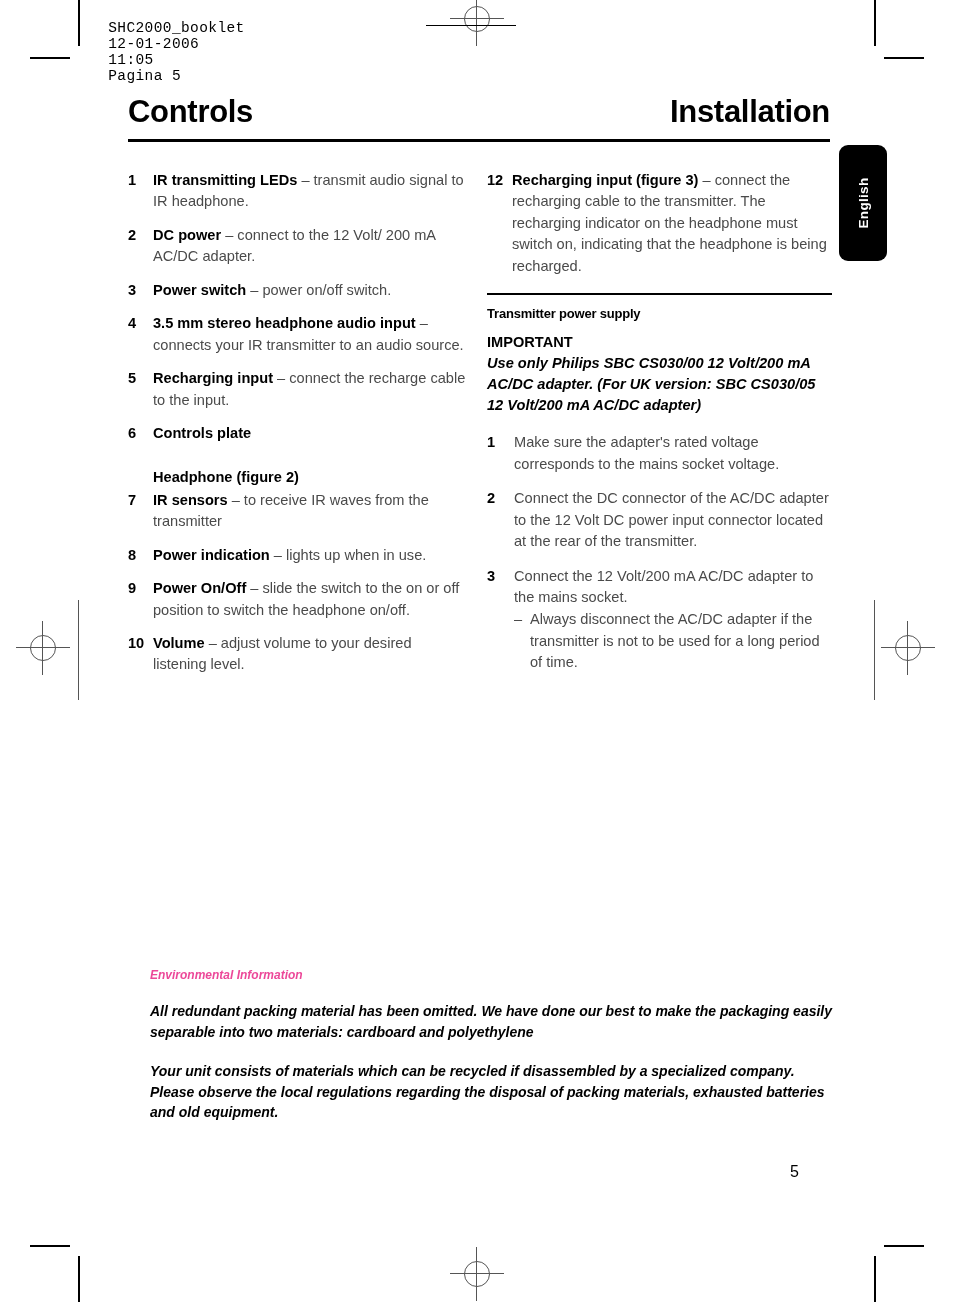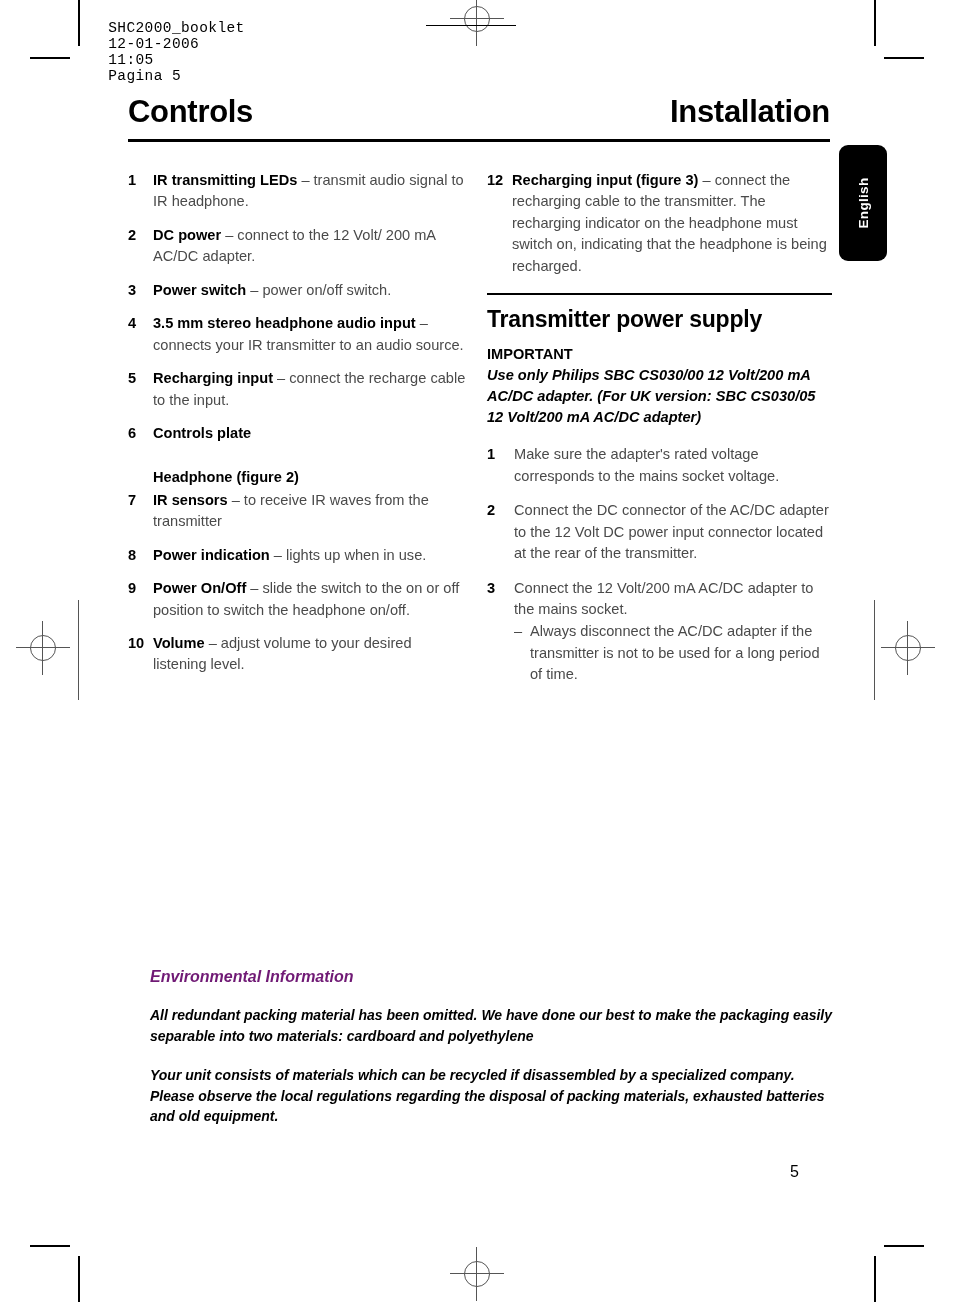--- a/index.html
+++ b/index.html
@@ -63,39 +63,39 @@
 
   .subhead{
     font-weight:bold;color:#000;font-size:14.6px;line-height:1.47;
     margin-left:25px;margin-bottom:1px;
   }
   .gap{height:11px;}
 
   .hrule{width:100%;height:1.6px;background:#000;margin:16px 0 11px 0;}
 
   h2.sec{
-    margin:0 0 11px 0;font-size:23px;font-weight:bold;color:#000;letter-spacing:-0.2px;
+    margin:0 0 11px 0;font-size:13px;font-weight:bold;color:#000;letter-spacing:-0.2px;
   }
   .important{
     font-size:14.6px;line-height:1.45;color:#000;margin-bottom:16px;
   }
   .important .imp-title{font-weight:bold;}
   .important .imp-body{font-weight:bold;font-style:italic;}
 
   .step{display:flex;margin-bottom:13px;font-size:14.6px;line-height:1.47;}
   .step .num{flex:0 0 auto;min-width:27px;font-weight:bold;color:#000;}
   .step .txt{flex:1 1 auto;color:#4a4a4a;}
   .substep{display:flex;margin-top:1px;}
   .substep .dash{flex:0 0 auto;min-width:16px;color:#4a4a4a;}
   .substep .txt{flex:1 1 auto;color:#4a4a4a;}
 
   
   .env{position:absolute;left:150px;top:968px;width:690px;}
   .env .env-title{
-    font-size:16px;font-weight:bold;font-style:italic;color:#701a75;
+    font-size:12px;font-weight:bold;font-style:italic;color:#ec4899;
     margin-bottom:19px;
   }
   .env p{
     margin:0 0 19px 0;font-size:14px;font-weight:bold;font-style:italic;
     color:#000;line-height:1.47;
   }
 
   .pageno{
     position:absolute;left:790px;top:1163px;font-size:16px;color:#000;
   }

